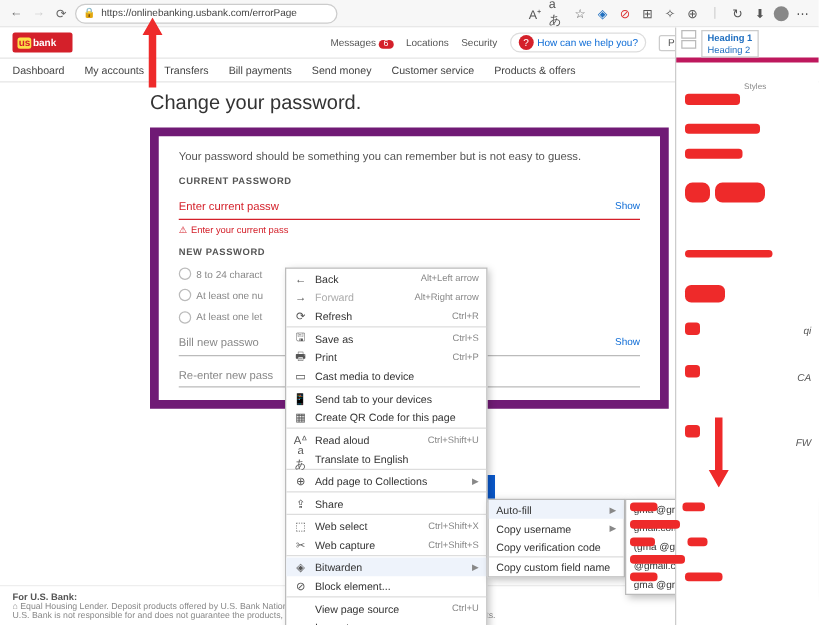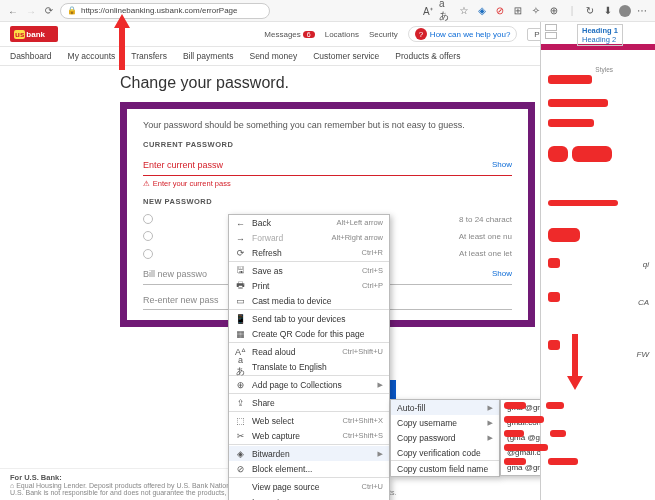--- a/index.html
+++ b/index.html
@@ -25,21 +25,21 @@
   .mainnav{display:flex;gap:16px;padding:4px 10px;border-bottom:1px solid #e5e5e5;font-size:8.5px;color:#444;}
   
   .content{padding:8px 120px 0 120px;}
   h1{font-size:16px;font-weight:400;color:#333;margin-bottom:10px;}
   .card{border:7px solid #701a75;padding:10px 16px;font-size:9px;color:#555;line-height:1.4;}
   .sect-label{font-size:7.5px;letter-spacing:.5px;color:#555;margin-top:8px;font-weight:bold;}
   .field{border:none;border-bottom:1px solid #d4202a;padding:3px 0;font-size:9px;color:#999;margin-top:6px;display:flex;justify-content:space-between;}
   .field.gray{border-bottom-color:#bbb;color:#888;}
   .showlink{color:#0c6bd6;font-size:8px;}
   .err{color:#d4202a;font-size:7.5px;margin-top:3px;display:flex;align-items:center;gap:3px;}
-  .req{margin-top:6px;font-size:8px;color:#888;display:flex;align-items:center;gap:4px;justify-content:space-between;}
+  .req{margin-top:6px;font-size:8px;color:#888;display:flex;align-items:center;gap:4px;}
   .req .c{width:10px;height:10px;border:1px solid #bbb;border-radius:50%;display:inline-block;}
   .bluebtn{width:22px;height:22px;background:#0a58ca;position:absolute;left:374px;top:380px;}
   
   .foot{position:absolute;bottom:0;left:0;right:128px;padding:4px 10px;font-size:7px;color:#888;border-top:1px solid #eee;background:#fff;}
   .foot b{color:#555;font-size:7.5px;}
   
   .ctx{position:absolute;left:228px;top:214px;width:162px;background:#fff;border:1px solid #bbb;box-shadow:2px 2px 6px rgba(0,0,0,.25);font-size:8.5px;color:#333;}
   .ctx .row{display:flex;align-items:center;padding:2px 6px;gap:6px;height:15px;}
   .ctx .row.dis{color:#aaa;}
   .ctx .row .ic{width:11px;text-align:center;color:#555;font-size:9px;}
@@ -49,21 +49,21 @@
   .ctx .sep{height:1px;background:#ddd;margin:1px 0;}
   .ctx .row.hl{background:#eef3fb;}
   .sub1{position:absolute;left:390px;top:399px;width:110px;background:#fff;border:1px solid #bbb;box-shadow:2px 2px 6px rgba(0,0,0,.25);font-size:8.5px;}
   .sub1 .row{padding:2px 6px;height:15px;display:flex;align-items:center;justify-content:space-between;}
   .sub1 .row.hl{background:#eef3fb;}
   .sub1 .sep{height:1px;background:#ddd;}
   .sub2{position:absolute;left:500px;top:399px;width:150px;background:#fff;border:1px solid #bbb;box-shadow:2px 2px 6px rgba(0,0,0,.25);font-size:8px;}
   .sub2 .row{padding:2px 6px;height:15px;display:flex;align-items:center;white-space:nowrap;overflow:hidden;}
   
   .word{position:absolute;right:0;top:22px;width:115px;bottom:0;background:#fff;border-left:1px solid #ccc;font-size:7px;color:#555;}
-  .word .rib{height:28px;border-bottom:6px solid #be185d;display:flex;align-items:flex-start;padding:2px 4px;gap:20px;}
+  .word .rib{height:28px;border-bottom:4px solid #be185d;display:flex;align-items:flex-start;padding:2px 4px;gap:4px;}
   .word .stylebox{border:1px solid #ccc;padding:1px 4px;font-size:7.5px;}
   .word .h1{color:#1f6fc0;font-weight:bold;}
   .word .h2{color:#1f6fc0;}
   .word .page{padding:6px 6px;position:relative;height:340px;font-style:italic;}
   
   .scrib{position:absolute;background:#ee2a2a;border-radius:3px;}
   .arrow-up{position:absolute;left:112px;top:14px;width:0;height:0;}
   .arrow-up svg, .arrow-down svg{display:block;}
   .arrow-down{position:absolute;left:565px;top:330px;}
 </style>
@@ -261,24 +261,20 @@
 <div class="sub1" id="sub1">
     <div class="row hl">
       <span>Auto-fill</span>
       <span class="ar" style="font-size:7px;color:#888">▶</span>
     </div>
     <div class="row">
       <span>Copy username</span>
       <span class="ar" style="font-size:7px;color:#888">▶</span>
     </div>
     <div class="row">
-      <span>Copy password</span>
-      <span class="ar" style="font-size:7px;color:#888">▶</span>
-    </div>
-    <div class="row">
       <span>Copy verification code</span>
     </div>
     <div class="sep"></div>
     <div class="row">
       <span>Copy custom field name</span>
     </div>
   </div>
 <div class="sub2" id="sub2">
     <div class="row">gma              @gmail.com)</div>
     <div class="row">gmail.com)</div>

